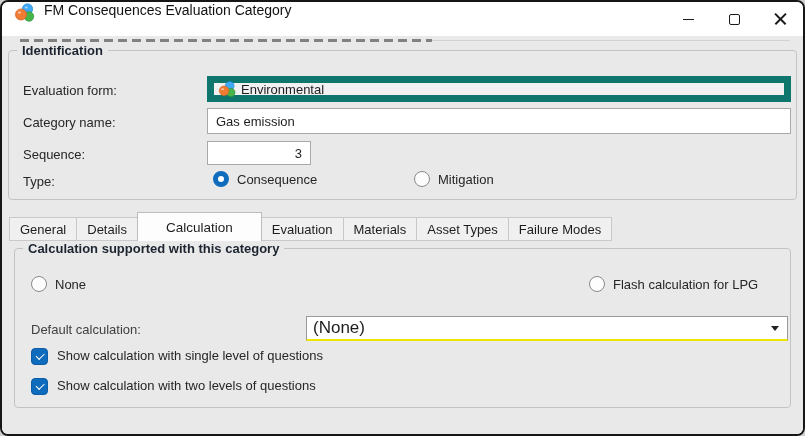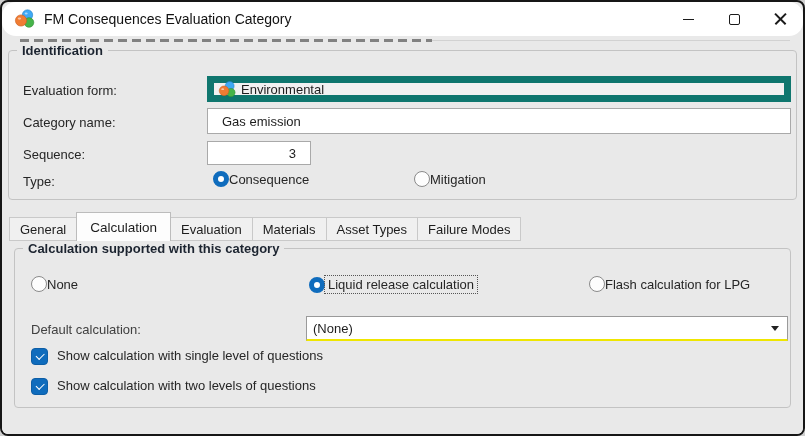--- a/index.html
+++ b/index.html
@@ -7,22 +7,22 @@
   body { font-family: "Liberation Sans", "DejaVu Sans", sans-serif; }
 
   .window{
     position:relative; width:805px; height:436px;
     background:#e9e9e9; border:2px solid #161616; border-radius:8px;
     overflow:hidden;
   }
 
   
   .titlebar{
-    height:34px; background:#ffffff; display:flex; align-items:center;
-    padding-left:12px; position:relative;border-radius:14px;
+    height:34px; background:#ffffff; display:flex; 
+    padding-left:12px; position:relative;
   }
   .app-icon{ width:22px; height:22px; display:inline-flex; margin-right:8px; }
   .title{ font-size:14px; color:#111; }
   .win-controls{ position:absolute; right:0; top:0; height:34px; display:flex; }
   .wbtn{
     width:46px; height:34px; border:none; background:transparent; cursor:pointer;
     display:flex; align-items:center; justify-content:center;
   }
   .min-glyph{ width:11px; height:0; border-top:1.5px solid #1b1b1b; display:block; }
   .max-glyph{ width:11px; height:11px; border:1.4px solid #1b1b1b; border-radius:2px; display:block; }
@@ -64,57 +64,57 @@
   .readonly-box{
     height:26px; background:#f1f1f1; border:7px solid #0f766e;
     display:flex; align-items:center; padding-left:4px; gap:4px;
   }
   .readonly-box .val{ font-size:13px; color:#1d1d1d; }
   .balls-icon{ width:19px; height:19px; display:inline-flex; }
 
   .text-input{
     width:100%; height:26px; background:#fff; border:1px solid #a9a9a9;
     font-family:"Liberation Sans",sans-serif; font-size:13px; color:#1d1d1d;
-    padding:0 14px;
+    padding:0 8px;
   }
   .seq-input{ width:104px; text-align:right; height:24px; }
 
   
   .radio{
     width:16px; height:16px; border-radius:50%; display:inline-block; flex:none;
     background:#fdfdfd; border:1.5px solid #8a8a8a;
   }
   .radio.selected{ border:5px solid #0f6cbd; background:#fff; }
-  .radio-item{ display:flex; align-items:center; gap:0; position:absolute; }
+  .radio-item{ display:flex; align-items:center; gap:8px; position:absolute; }
   .radio-item .r-label{ font-size:13px; color:#262626; white-space:nowrap; }
   .r-label.focused{ outline:1px dotted #555; padding:1px 3px; }
 
   
   .tabstrip{ position:absolute; left:7px; top:176px; height:29px; display:flex; align-items:flex-end; }
   .tab{
     height:24px; padding:0 10px; display:flex; align-items:center;
     background:#f0f0f0; border:1px solid #c9c9c9; border-left:none;
     font-size:13px; color:#1d1d1d; cursor:pointer; white-space:nowrap;
   }
   .tab:first-child{ border-left:1px solid #c9c9c9; }
   .tab.active{
     height:29px; background:#fdfdfd; border:1px solid #bcbcbc; border-bottom:none;
-    padding:0 13px; margin-left:-1px; position:relative; z-index:2; font-size:13.5px;
+    padding:0 28px; margin-left:-1px; position:relative; z-index:2; font-size:13.5px;
   }
 
   
   #gb-calc{ left:12px; top:212px; width:777px; height:160px; }
   .cmb-label{ position:absolute; left:16px; font-size:13px; color:#404040; }
 
   .combobox{
     position:absolute; left:291px; top:67px; width:482px; height:25px;
     background:#fff; border:1px solid #9a9a9a; border-bottom:2px solid #efe600;
     display:flex; align-items:center; padding:0 22px 0 6px; cursor:pointer;
   }
-  .combobox .c-val{ font-size:13px; color:#1d1d1d; }
+  .combobox .c-val{ font-size:17px; color:#1d1d1d; }
   .combo-arrow{
     position:absolute; right:8px; top:9px; width:0; height:0;
     border-left:4px solid transparent; border-right:4px solid transparent;
     border-top:5px solid #222;
   }
 
   
   .checkbox-item{ position:absolute; display:flex; gap:9px; }
   .checkbox{
     width:17px; height:17px; border-radius:4px; background:#0f6cbd; flex:none;
@@ -197,38 +197,35 @@
         <span class="r-label">Consequence</span>
       </div>
       <div class="radio-item" style="left:405px; top:120px">
         <span class="radio"></span>
         <span class="r-label">Mitigation</span>
       </div>
     </div>
 
     <div class="tabstrip">
       <span class="tab">General</span>
+      <span class="tab">Details</span>
       <span class="tab active">Calculation</span>
       <span class="tab">Evaluation</span>
       <span class="tab">Materials</span>
       <span class="tab">Asset Types</span>
       <span class="tab">Failure Modes</span>
     </div>
 
     <div class="groupbox" id="gb-calc">
       <span class="gb-legend">Calculation supported with this category</span>
 
       <div class="radio-item" style="left:16px; top:27px">
         <span class="radio"></span>
         <span class="r-label">None</span>
       </div>
-      <div class="radio-item" style="left:294px; top:27px">
-        <span class="radio selected"></span>
-        <span class="r-label focused">Liquid release calculation</span>
-      </div>
       <div class="radio-item" style="left:574px; top:27px">
         <span class="radio"></span>
         <span class="r-label">Flash calculation for LPG</span>
       </div>
 
       <span class="cmb-label" style="top:73px">Default calculation:</span>
       <div class="combobox">
         <span class="c-val">(None)</span>
         <span class="combo-arrow"></span>
       </div>

